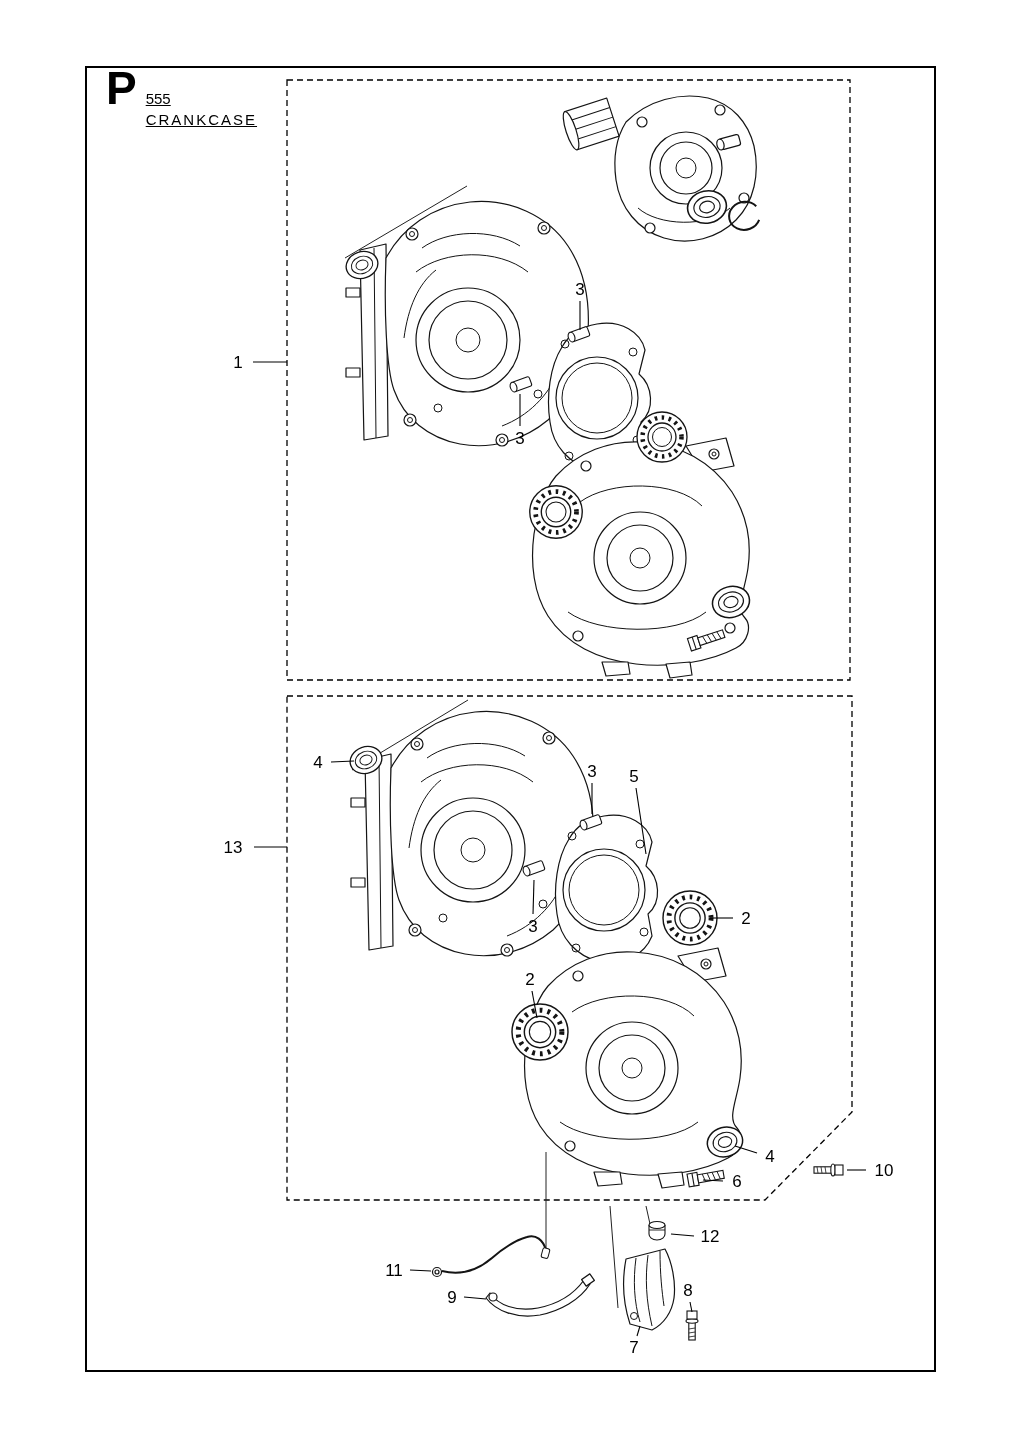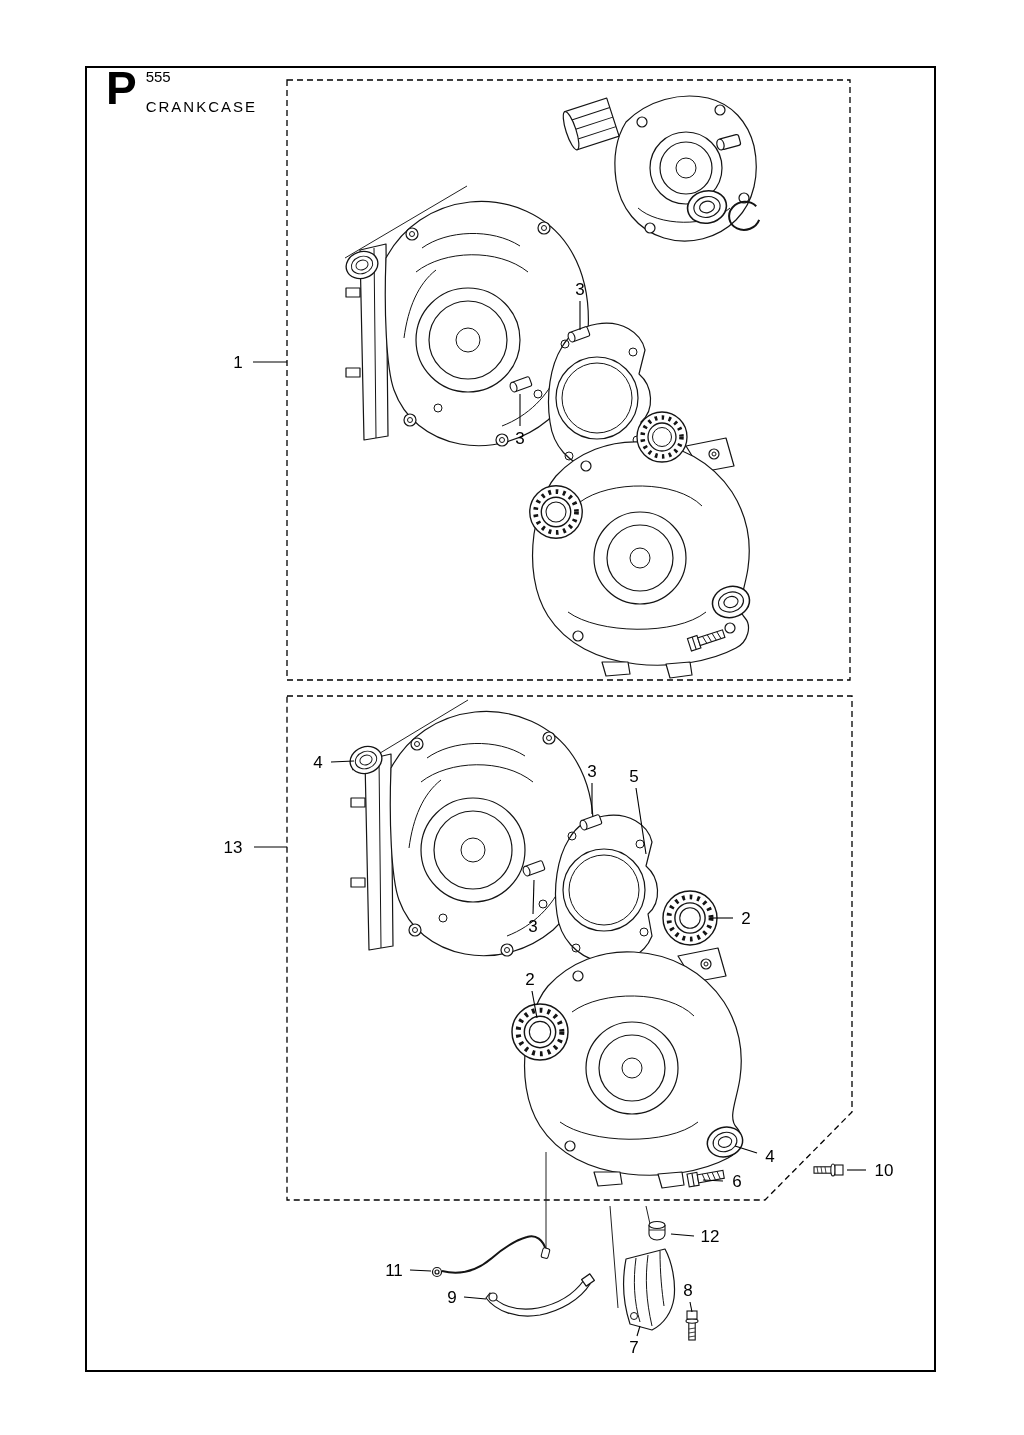--- a/index.html
+++ b/index.html
@@ -24,23 +24,23 @@
     left: 106px; top: 68px;
     display: flex;
     gap: 9px;
     align-items: flex-start;
   }
   .hdr .letter {
     font-size: 46px;
     font-weight: bold;
     line-height: 0.9;
   }
-  .hdr .sub { padding-top: 0; }
+  .hdr .sub { padding-top: 22px; text-decoration: underline; }
   .hdr .model { font-size: 15px; line-height: 1.2; }
-  .hdr .title { font-size: 15px; letter-spacing: 2px; margin-top: 12px; }
+  .hdr .title { font-size: 15px; letter-spacing: 2px; margin-top: 3px; }
   svg.diagram { position: absolute; left: 0; top: 0; }
   .dashbox { fill: none; stroke: #000; stroke-width: 1.3; stroke-dasharray: 6 4; }
   .guide { fill: none; stroke: #222; stroke-width: 1; }
   .leader { stroke: #000; stroke-width: 1.1; }
   text.callout {
     font-family: "Liberation Sans", sans-serif;
     font-size: 17px;
     fill: #000;
   }
 </style>

